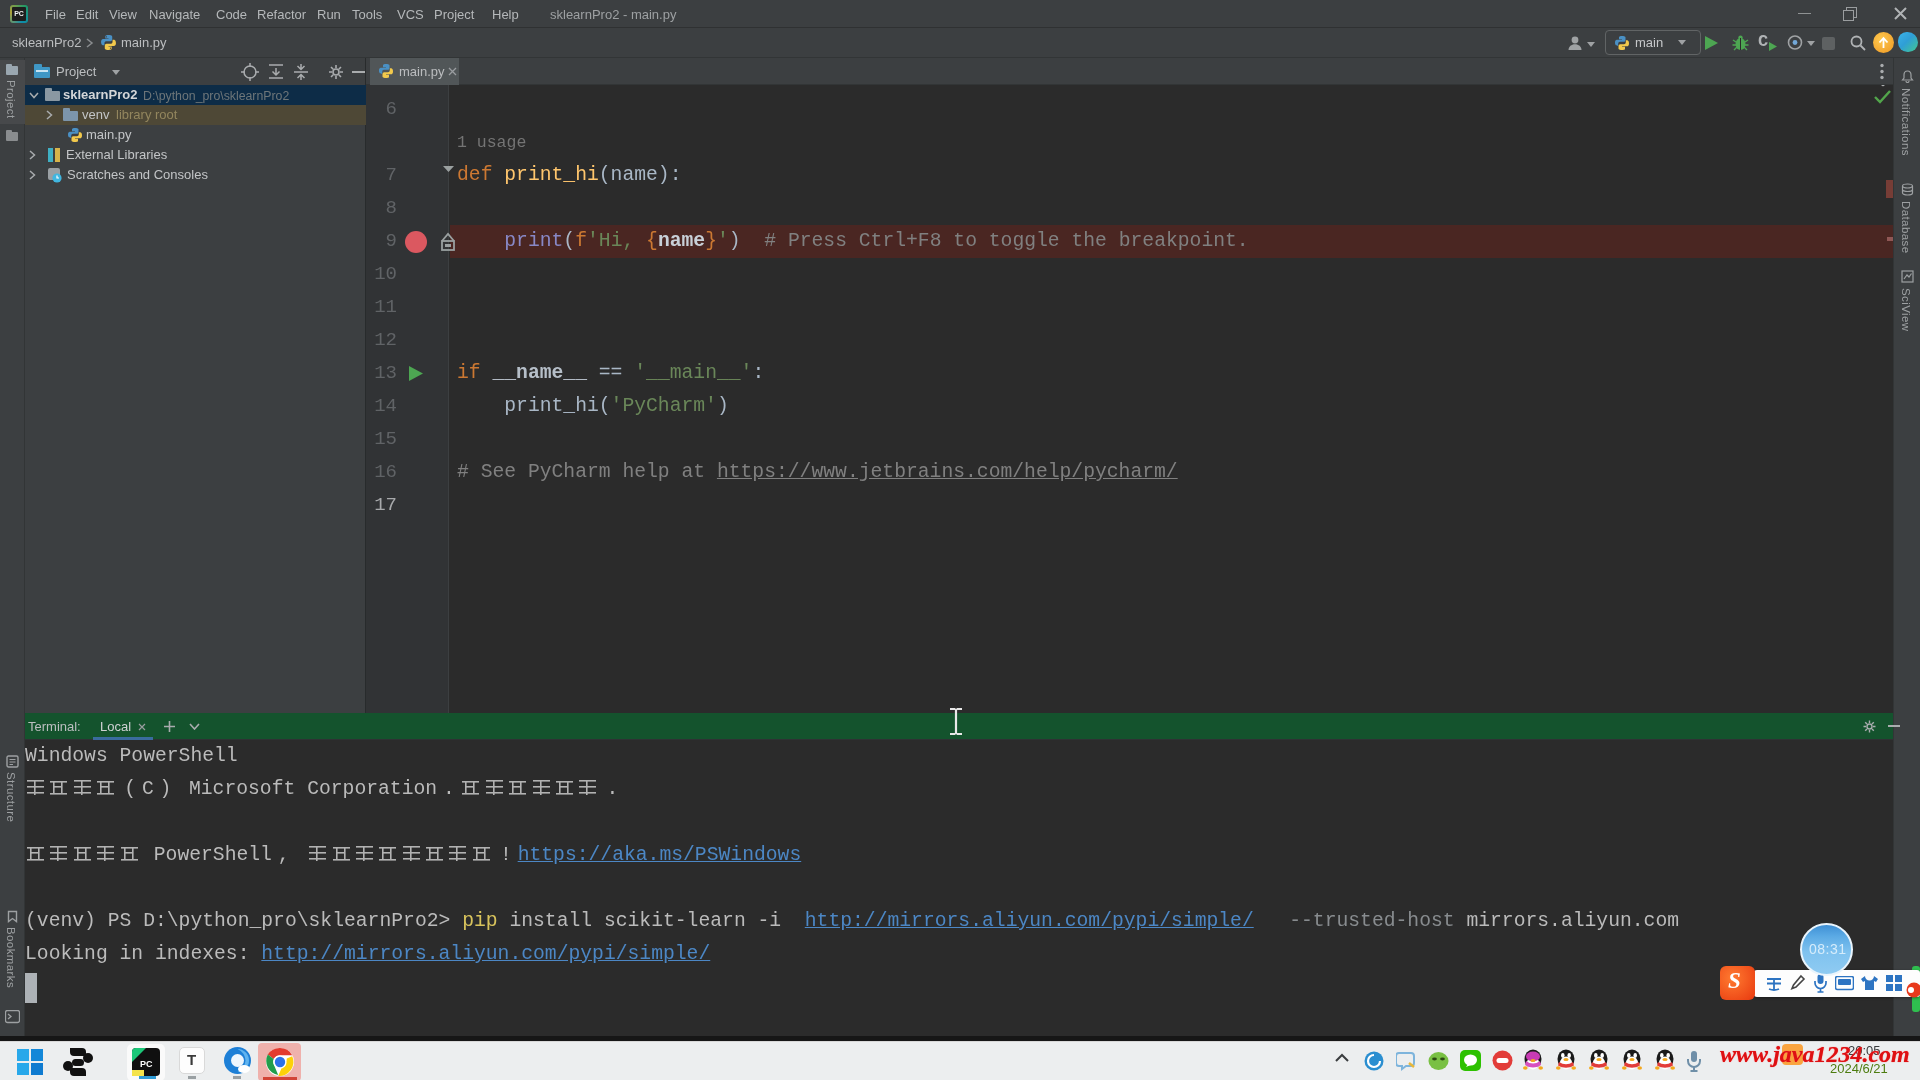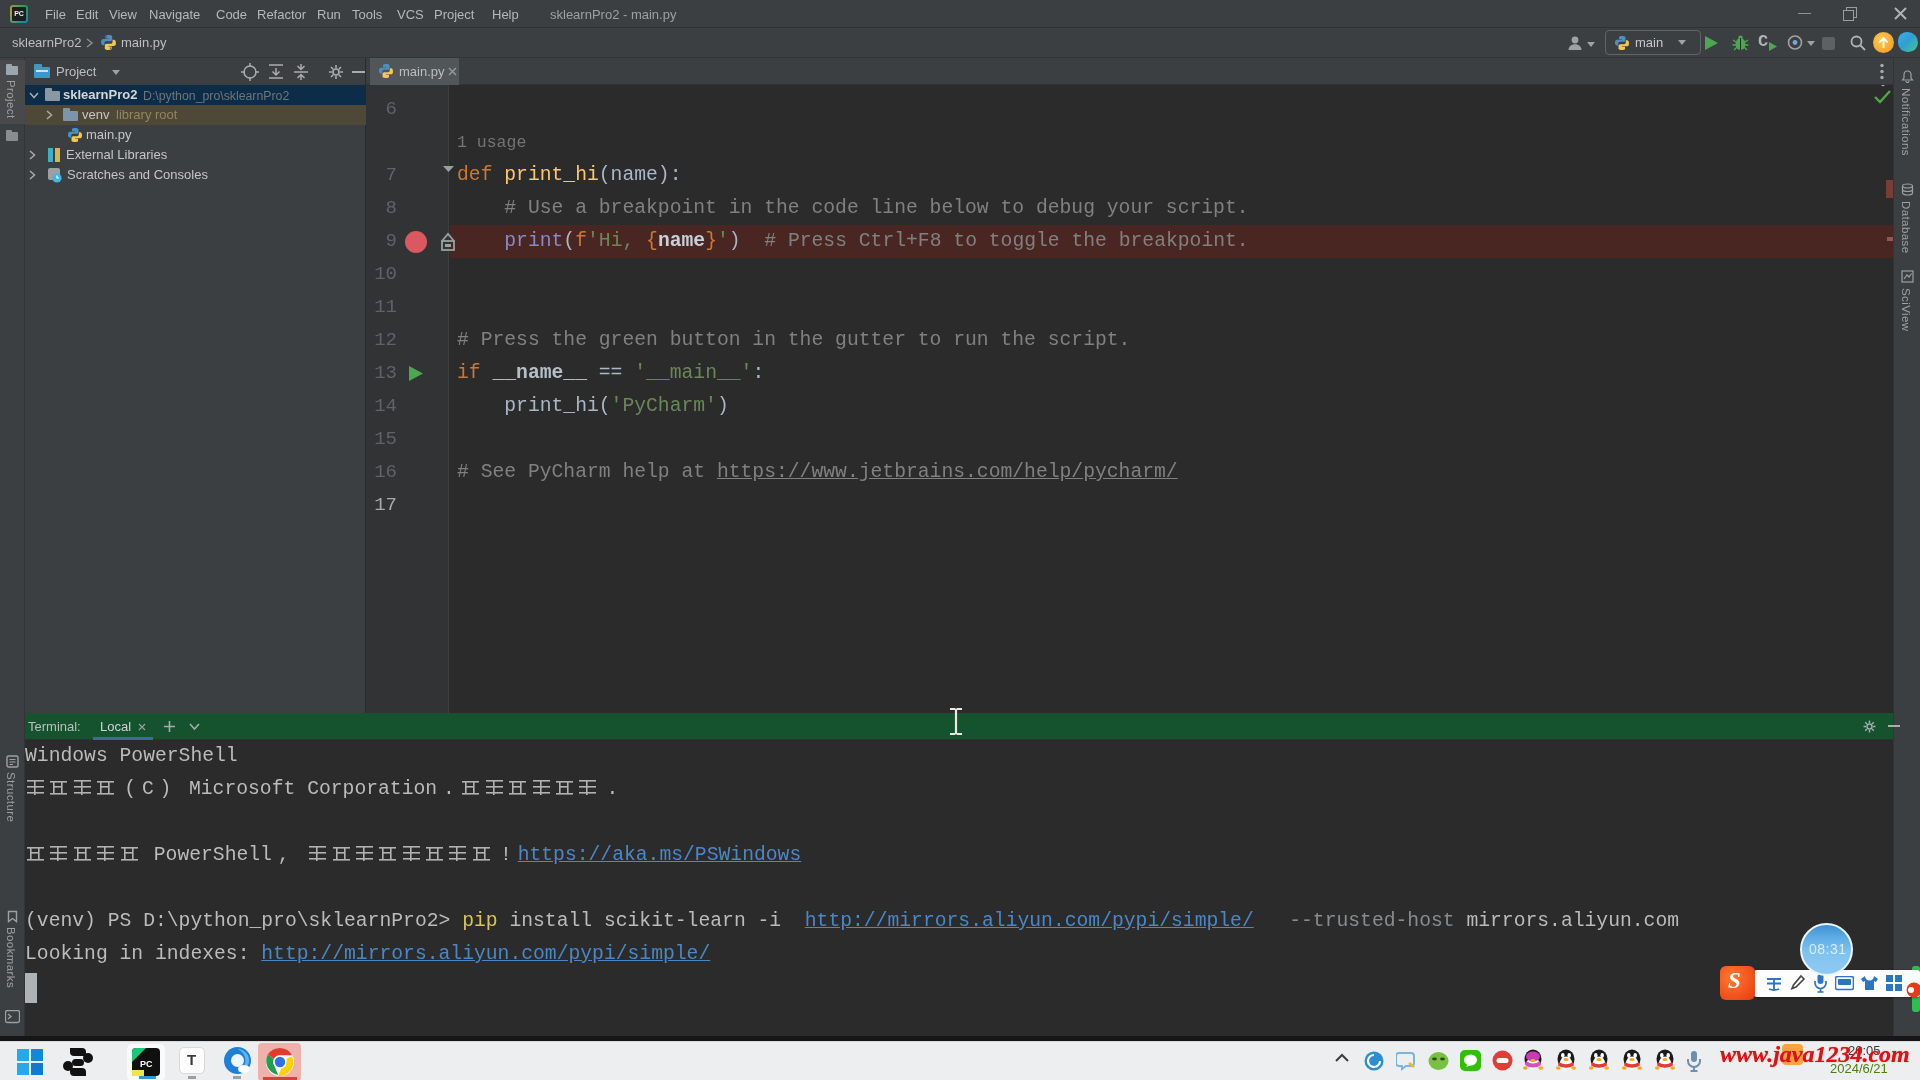--- a/index.html
+++ b/index.html
@@ -285,23 +285,21 @@
       </svg>
   <svg class="abs" style="left:76px;top:80px" width="13" height="9">
         <path d="M1 1 L6.5 7 L12 1" fill="#9aa0a0"></path>
       </svg>
   <svg class="abs" style="left:42px;top:280px" width="16" height="17">
         <path d="M1 1 L15 8.5 L1 16 Z" fill="#4da652"></path>
       </svg>
 
   <div class="cline" style="top:41px;color:#747474;font-size:16.5px">1 usage</div>
   <div class="cline" style="top:74px"><span class="kw">def</span> <span class="fn">print_hi</span>(name):</div>
-  <div class="cline" style="top:107px"><span class="cm">    # Use a breakpoint in the code line below to debug your script.</span></div>
   <div class="cline" style="top:140px">    <span class="bi">print</span>(<span class="kw">f</span><span class="st">'Hi, </span><span class="kw">{</span><span style="color:#c8d0d8;font-weight:bold">name</span><span class="kw">}</span><span class="st">'</span>)  <span class="cm"># Press Ctrl+F8 to toggle the breakpoint.</span></div>
-  <div class="cline" style="top:239px"><span class="cm"># Press the green button in the gutter to run the script.</span></div>
   <div class="cline" style="top:305px">    print_hi(<span class="st">'PyCharm'</span>)</div>
   <div class="cline" style="top:272px"><span class="kw">if</span> <span style="color:#b6bfc9;font-weight:bold">__name__</span> == <span class="st">'__main__'</span>:</div>
   <div class="cline" style="top:371px"><span class="cm"># See PyCharm help at <span style="text-decoration:underline">https://www.jetbrains.com/help/pycharm/</span></span></div>
 
   <svg class="abs" style="left:1515px;top:-15px" width="4" height="17">
         <circle cx="2" cy="2.5" r="1.7" fill="#a9acae"></circle>
         <circle cx="2" cy="8.5" r="1.7" fill="#a9acae"></circle>
         <circle cx="2" cy="14.5" r="1.7" fill="#a9acae"></circle>
       </svg>
   <svg class="abs" style="left:1508px;top:5px" width="17" height="14">

